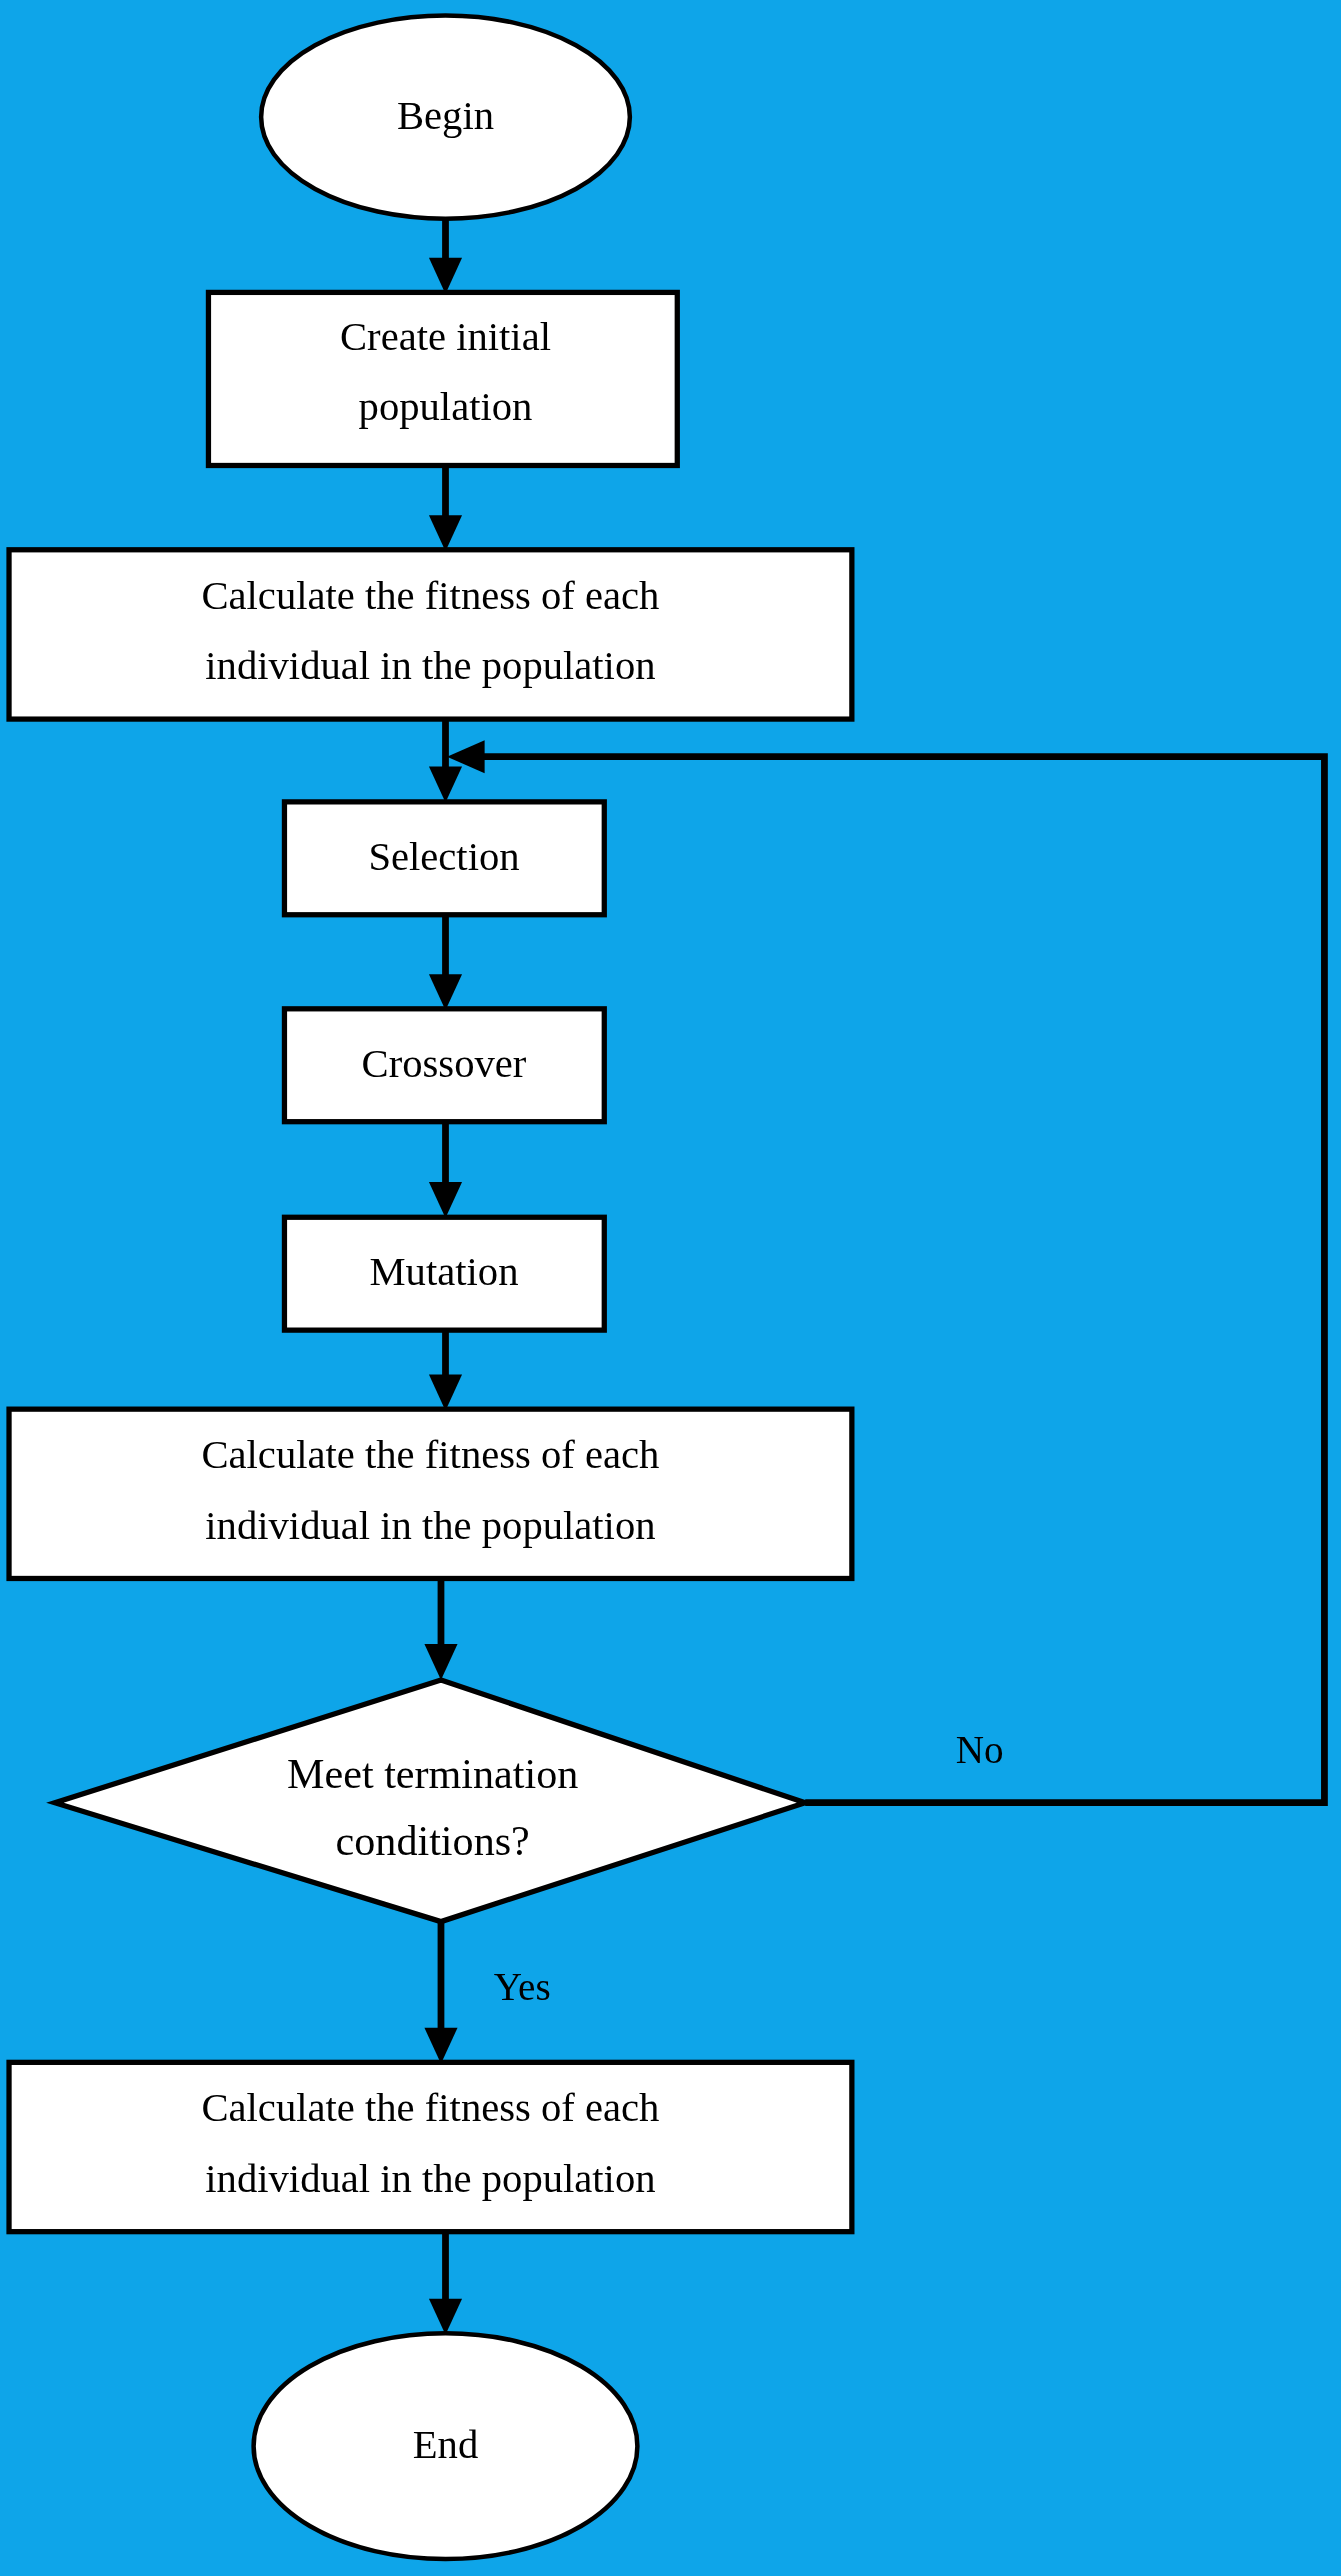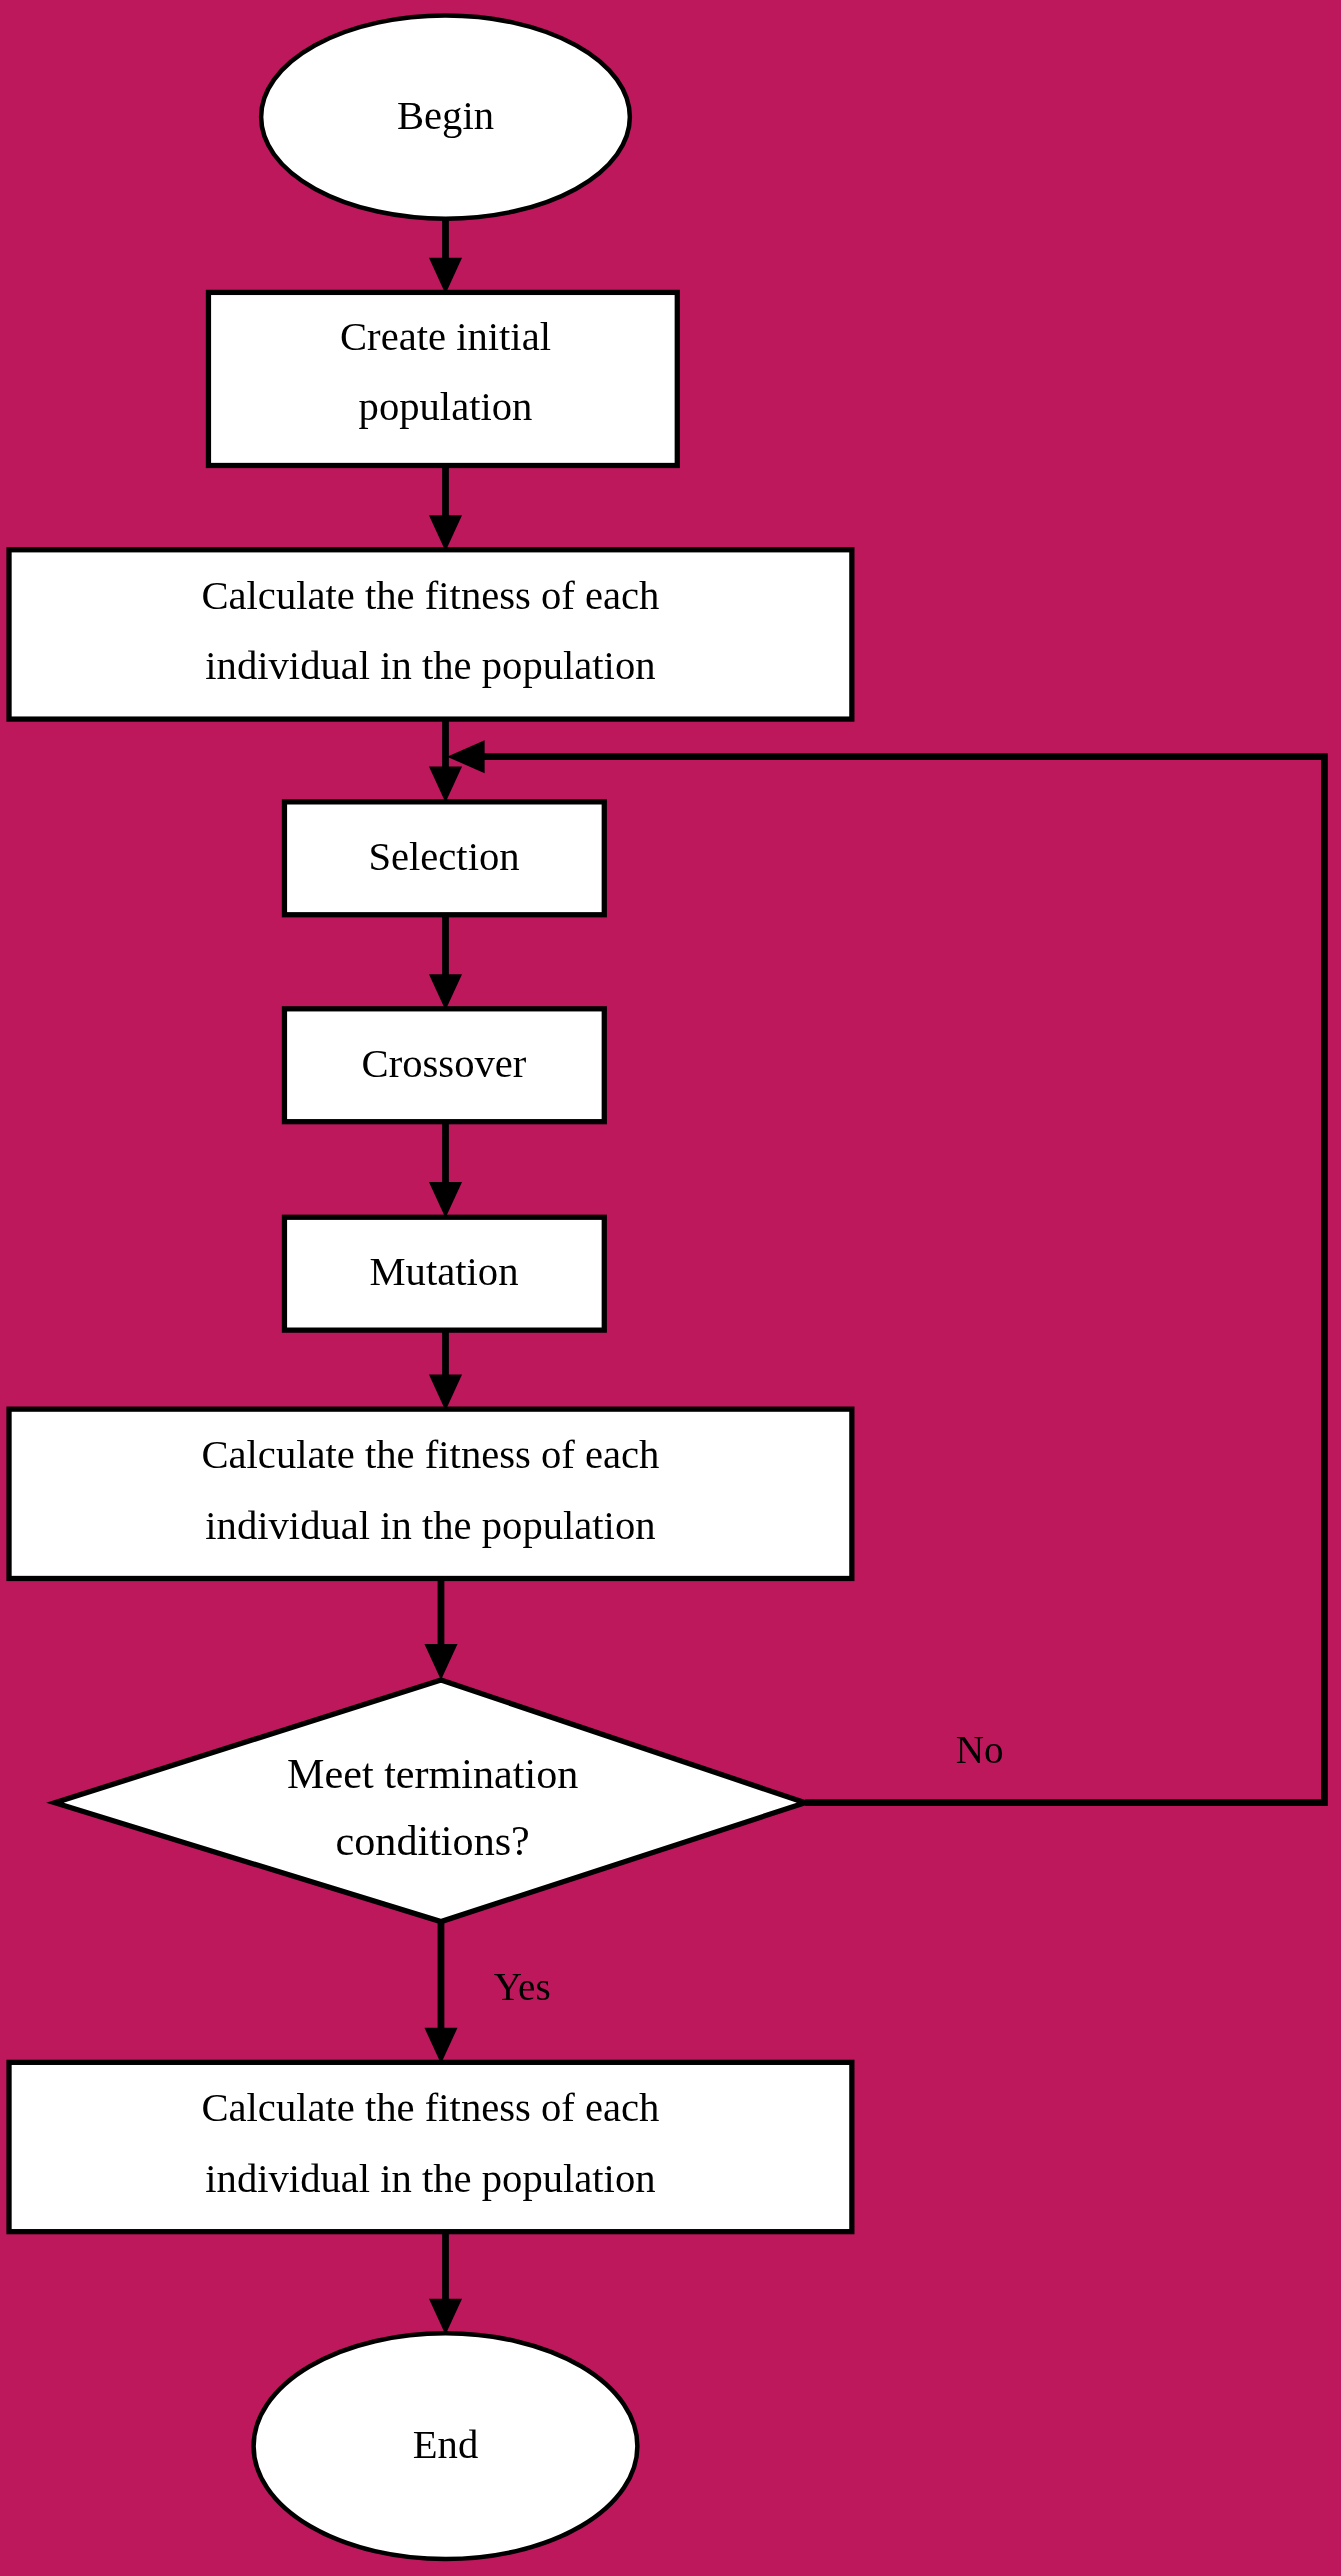--- a/index.html
+++ b/index.html
@@ -11,21 +11,21 @@
   body {
     width: 1341px;
     height: 2576px;
     font-family: "Liberation Serif", "DejaVu Serif", serif;
     overflow: hidden;
   }
   #flow-root {
     position: relative;
     width: 1341px;
     height: 2576px;
-    background: #be185d;
+    background: #0ea5e9;
   }
   svg#flow-svg {
     position: absolute;
     top: 0;
     left: 0;
     width: 1341px;
     height: 2576px;
     display: block;
   }
   .shape-stroke {

